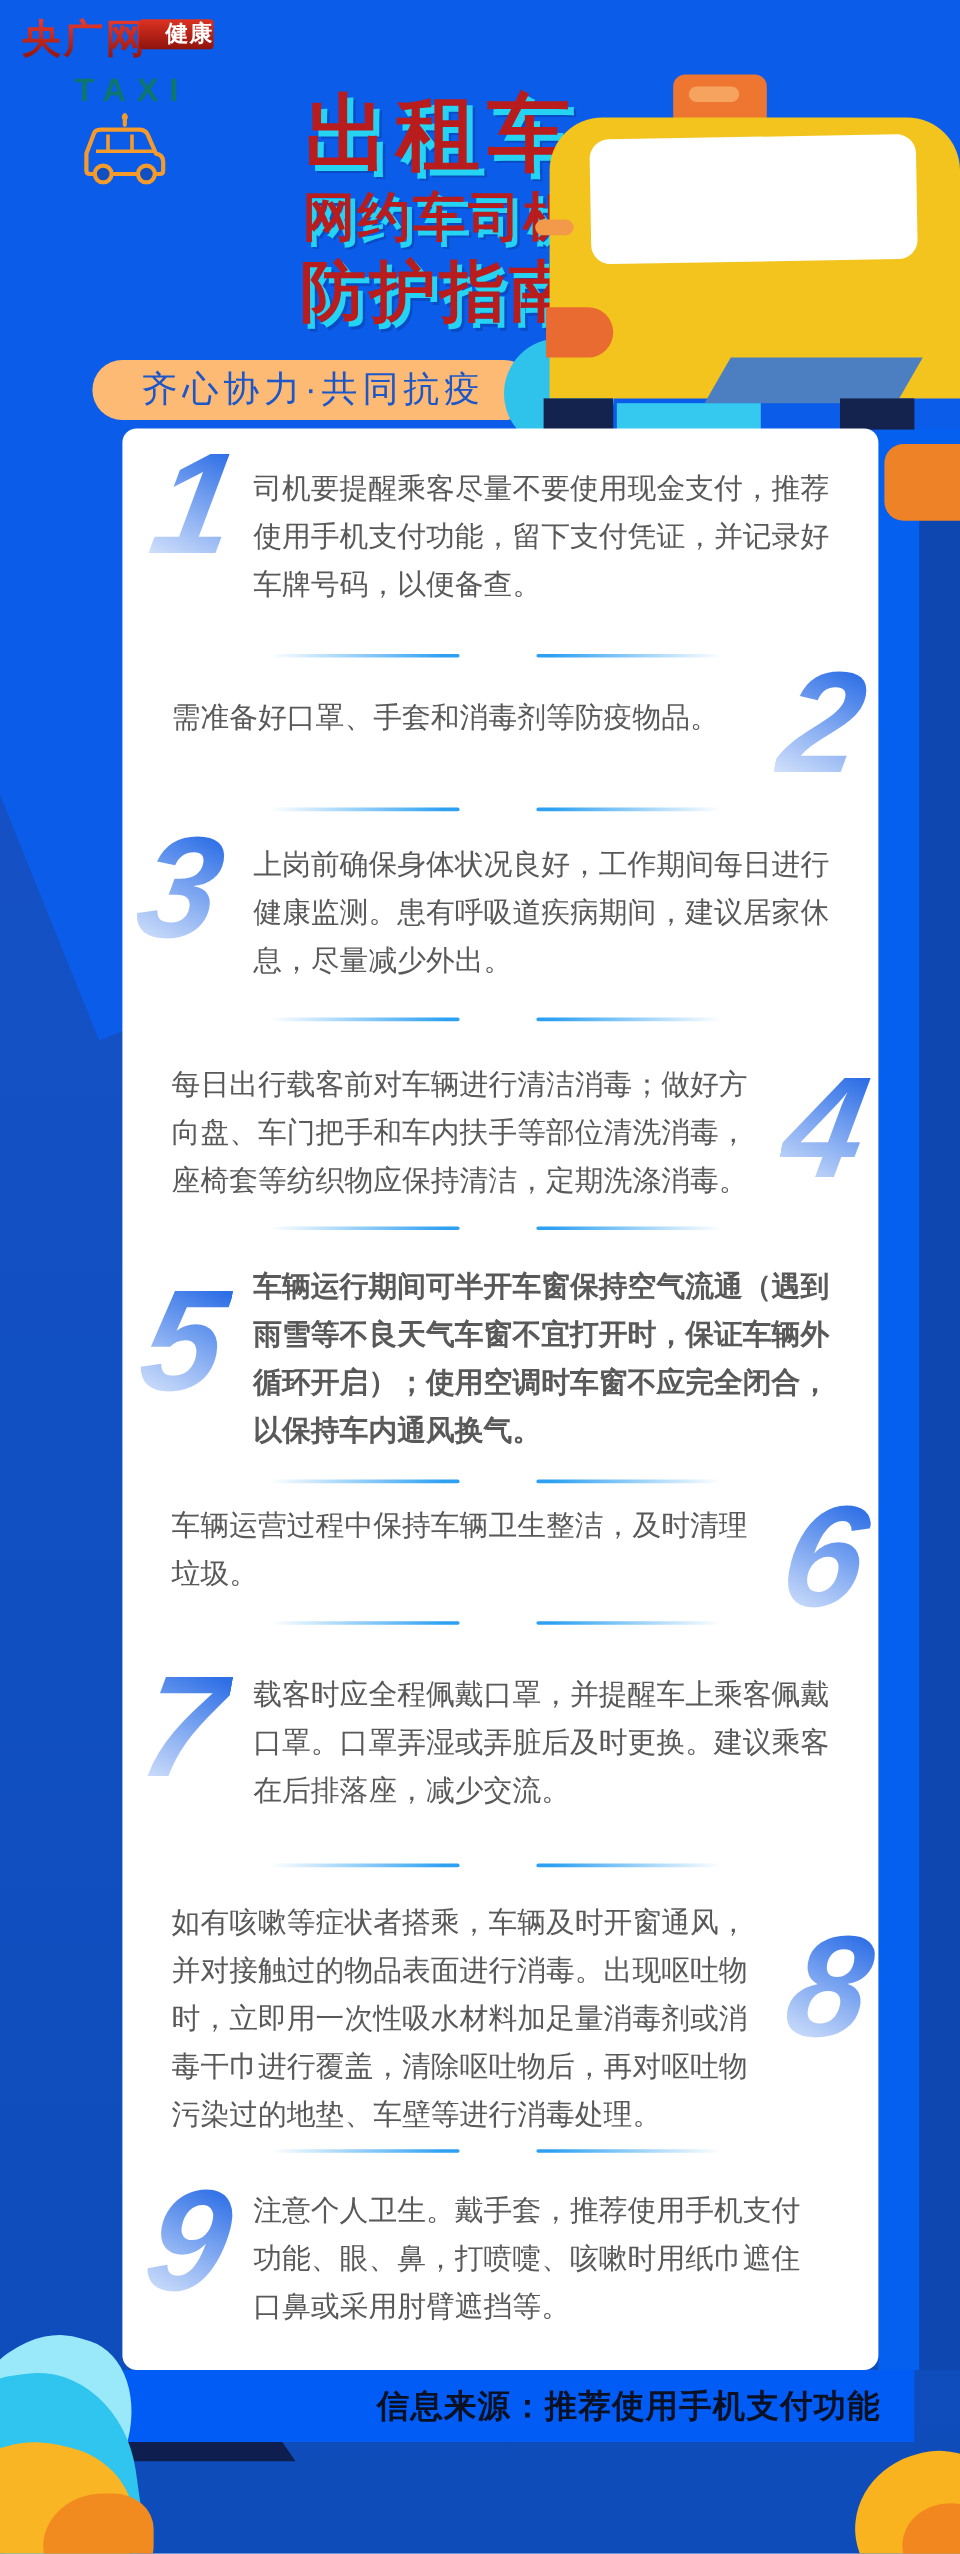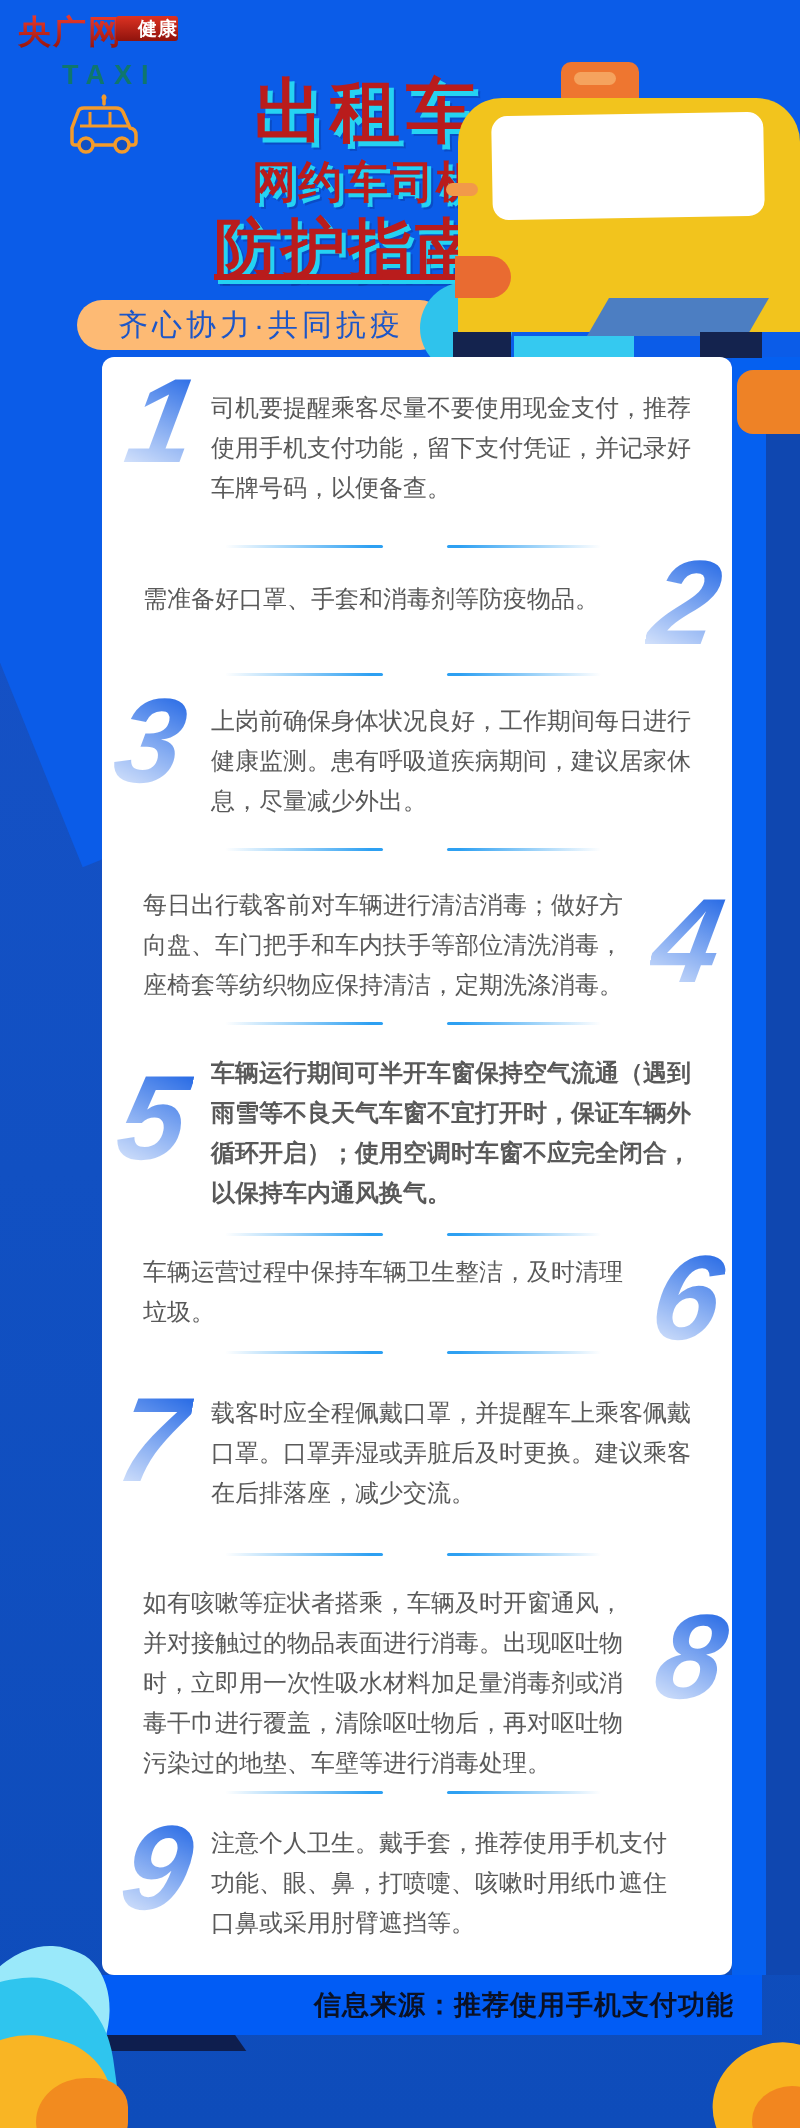--- a/index.html
+++ b/index.html
@@ -28,21 +28,21 @@
     background:linear-gradient(180deg,#dd3222,#8f130d);
     color:#fff;font-size:19px;font-weight:900;text-align:right;line-height:25px;letter-spacing:1px;
   }
 
   
   .taxi-label{left:62px;top:60px;color:#0f766e;font-size:27px;font-weight:700;letter-spacing:9px;}
   .taxi-icon{left:66px;top:94px;}
   .title-wrap{left:20px;top:76px;width:462px;text-align:right;color:#b91c1c;font-weight:900;}
   .title-l1{font-size:70px;line-height:1;letter-spacing:6px;text-shadow:5px 5px 0 #25d3f2,7px 7px 0 rgba(10,40,120,.30);}
   .title-l2{font-size:44px;line-height:1;margin-top:14px;letter-spacing:2px;text-shadow:4px 4px 0 #25d3f2,6px 6px 0 rgba(10,40,120,.30);}
-  .title-l3{font-size:64px;line-height:1;margin-top:12px;letter-spacing:3px;text-shadow:4px 4px 0 #25d3f2,6px 6px 0 rgba(10,40,120,.30);text-decoration:underline;}
+  .title-l3{font-size:55px;line-height:1;margin-top:12px;letter-spacing:3px;text-shadow:4px 4px 0 #25d3f2,6px 6px 0 rgba(10,40,120,.30);}
   .slogan{
     left:77px;top:300px;width:368px;height:50px;border-radius:26px;background:#fdba74;
     color:#1c56c8;font-size:30px;font-weight:400;letter-spacing:4px;text-align:center;line-height:50px;
   }
 
   
   .t-splash-circle{left:420px;top:282px;width:92px;height:92px;border-radius:50%;background:#2fc3ec;}
   .t-sign{left:561px;top:62px;width:78px;height:48px;background:#ee7630;border-radius:10px 10px 3px 3px;}
   .t-sign-pill{left:574px;top:72px;width:42px;height:13px;background:#f5a35e;border-radius:7px;}
   .t-body{left:458px;top:98px;width:342px;height:234px;background:#f2c41d;border-radius:44px 44px 0 0;}

